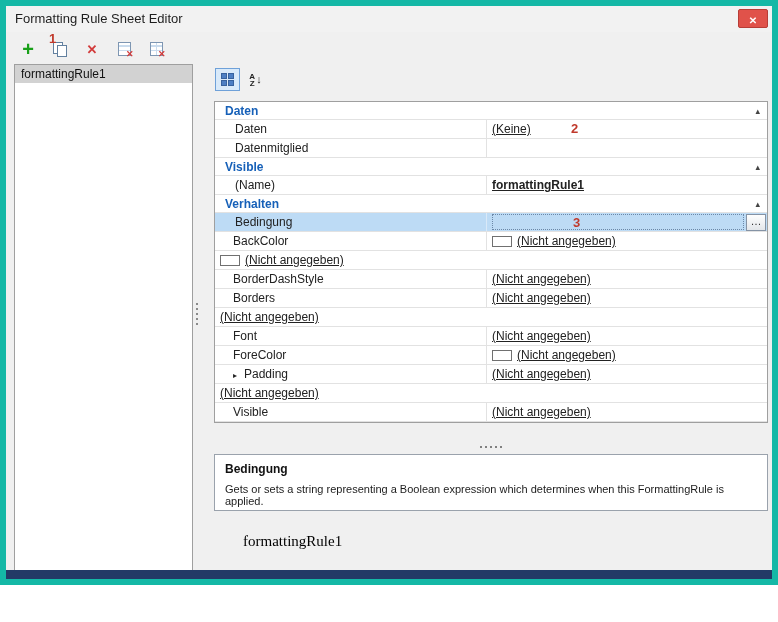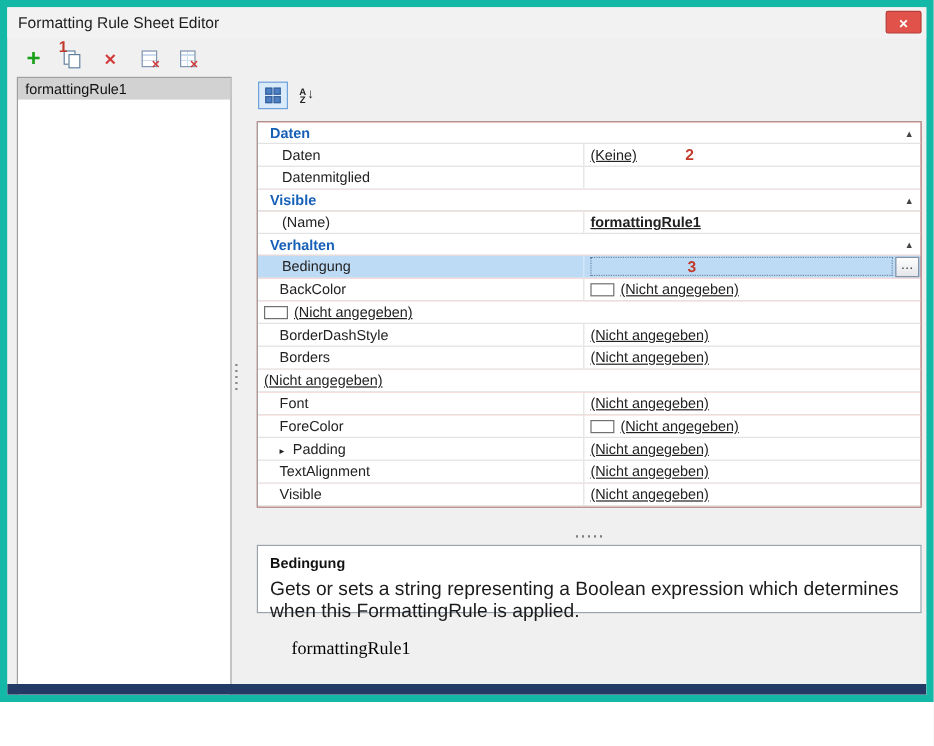--- a/index.html
+++ b/index.html
@@ -52,21 +52,21 @@
   .pg-row.sel{background:#bddbf5;}
   .pg-row.sel .pg-name{border-right-color:#d9e9f8;}
   .edit-box{flex:1;height:16px;border:1px dotted #6b88a8;position:relative;margin-right:2px;}
   .ellipsis-btn{flex:none;width:20px;height:17px;border:1px solid #8593a5;background:linear-gradient(#fefefe,#e3e6ea);text-align:center;line-height:13px;font-size:11px;color:#333;margin-right:1px;}
   .pg-value > .annotation{position:absolute;left:84px;top:1px;}
   .edit-box .annotation{position:absolute;left:80px;top:0;}
   .h-dots-wrap{position:absolute;left:208px;top:438px;width:554px;height:6px;display:flex;justify-content:center;align-items:center;}
   .h-dots{width:23px;height:2px;background:repeating-linear-gradient(90deg,#808080 0 2px,transparent 2px 5px);}
   .desc{position:absolute;left:208px;top:448px;width:554px;height:57px;background:#fff;border:1px solid #9aa2ac;padding:7px 10px;}
   .desc-title{font-weight:bold;font-size:12px;color:#111;margin-bottom:7px;}
-  .desc-text{font-size:16px;color:#1c1c1c;}
+  .desc-text{font-size:11px;color:#1c1c1c;}
   .preview{position:absolute;left:237px;top:527px;font-family:"Liberation Serif",serif;font-size:15px;color:#000;}
   .footer{position:absolute;left:0;right:0;top:578px;height:33px;border-top:1px solid #cfcfcf;background:#f0f0f0;}
   .btn-close-dialog{position:absolute;right:29px;top:6px;width:76px;height:24px;border:1px solid #77a0cd;background:linear-gradient(#fdfdfd,#e9e9e9);font-family:"Liberation Sans",sans-serif;font-size:12px;color:#222;}
   .bottom-strip{position:absolute;left:0;right:0;bottom:0;height:9px;background:#233a66;}
 </style>
 </head>
 <body>
 
 <div class="window">
   <div class="titlebar">
@@ -209,21 +209,20 @@
           <span class="val">(Nicht angegeben)</span>
         </div>
       </div>
       <div class="pg-row">
         <div class="pg-name ind2"><span class="expander">▸</span><span>Padding</span></div>
         <div class="pg-value">
           <span class="val">(Nicht angegeben)</span>
         </div>
       </div>
       <div class="pg-row">
-        <div class="pg-name ind2"><span>TextAlignment</span></div>
         <div class="pg-value">
           <span class="val">(Nicht angegeben)</span>
         </div>
       </div>
       <div class="pg-row">
         <div class="pg-name ind2"><span>Visible</span></div>
         <div class="pg-value">
           <span class="val">(Nicht angegeben)</span>
         </div>
       </div>

